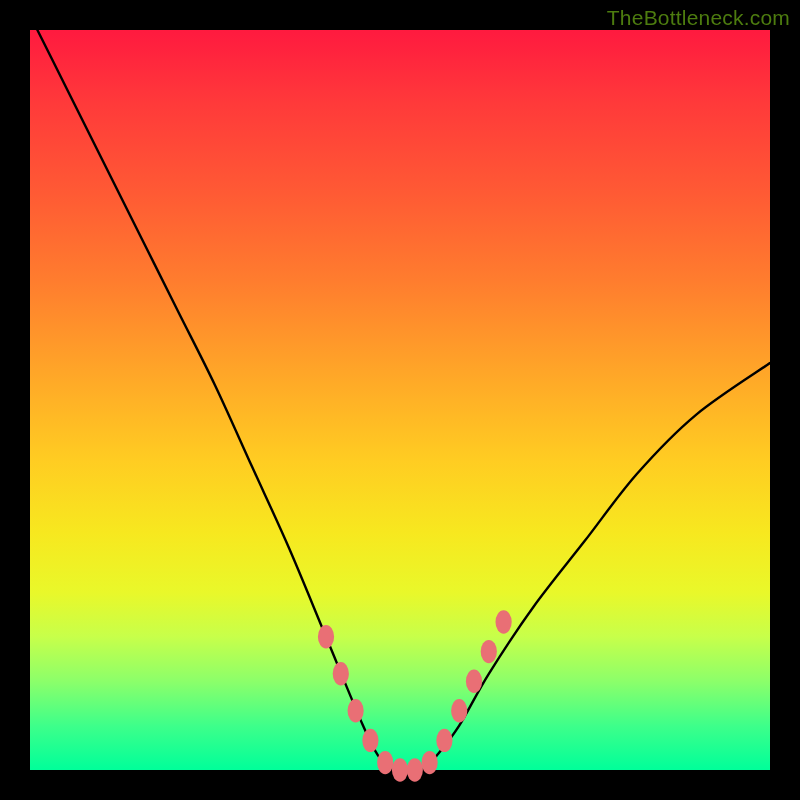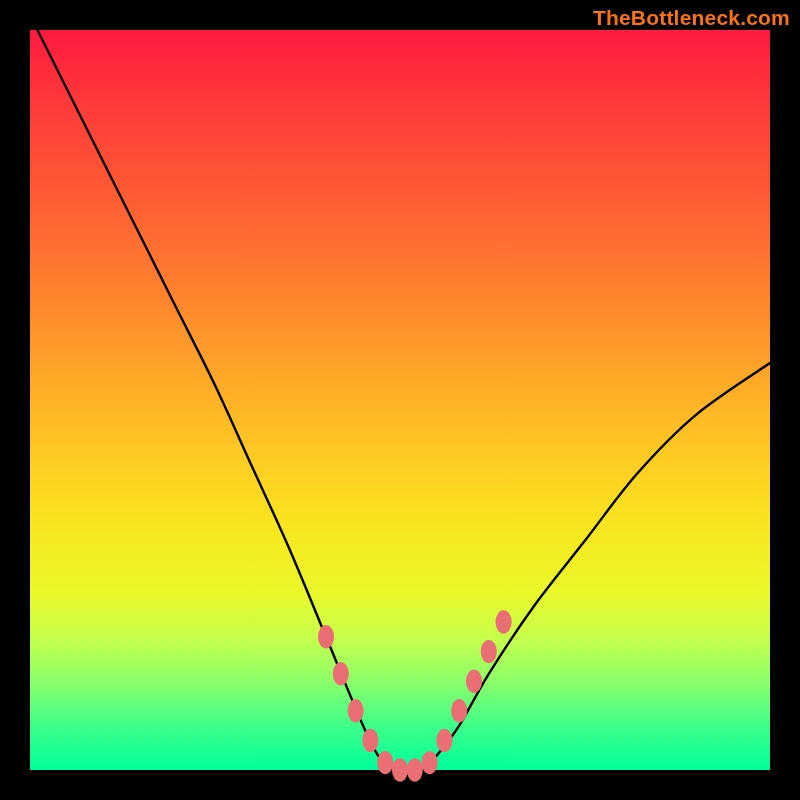--- a/index.html
+++ b/index.html
@@ -36,23 +36,23 @@
       #c7ff4a 82%,
       #8cff6a 88%,
       #3eff8a 94%,
       #00ff9a 100%
     );
   }
   .credit {
     position: absolute;
     top: 6px;
     right: 10px;
-    color: #f97316;
+    color: #4d7c0f;
     font-size: 21px;
-    font-weight: 700;
+    font-weight: 400;
     letter-spacing: 0.2px;
   }
   svg.curve {
     position: absolute;
     left: 0; top: 0;
     width: 740px; height: 740px;
     overflow: visible;
   }
   .curve path.main {
     fill: none;

